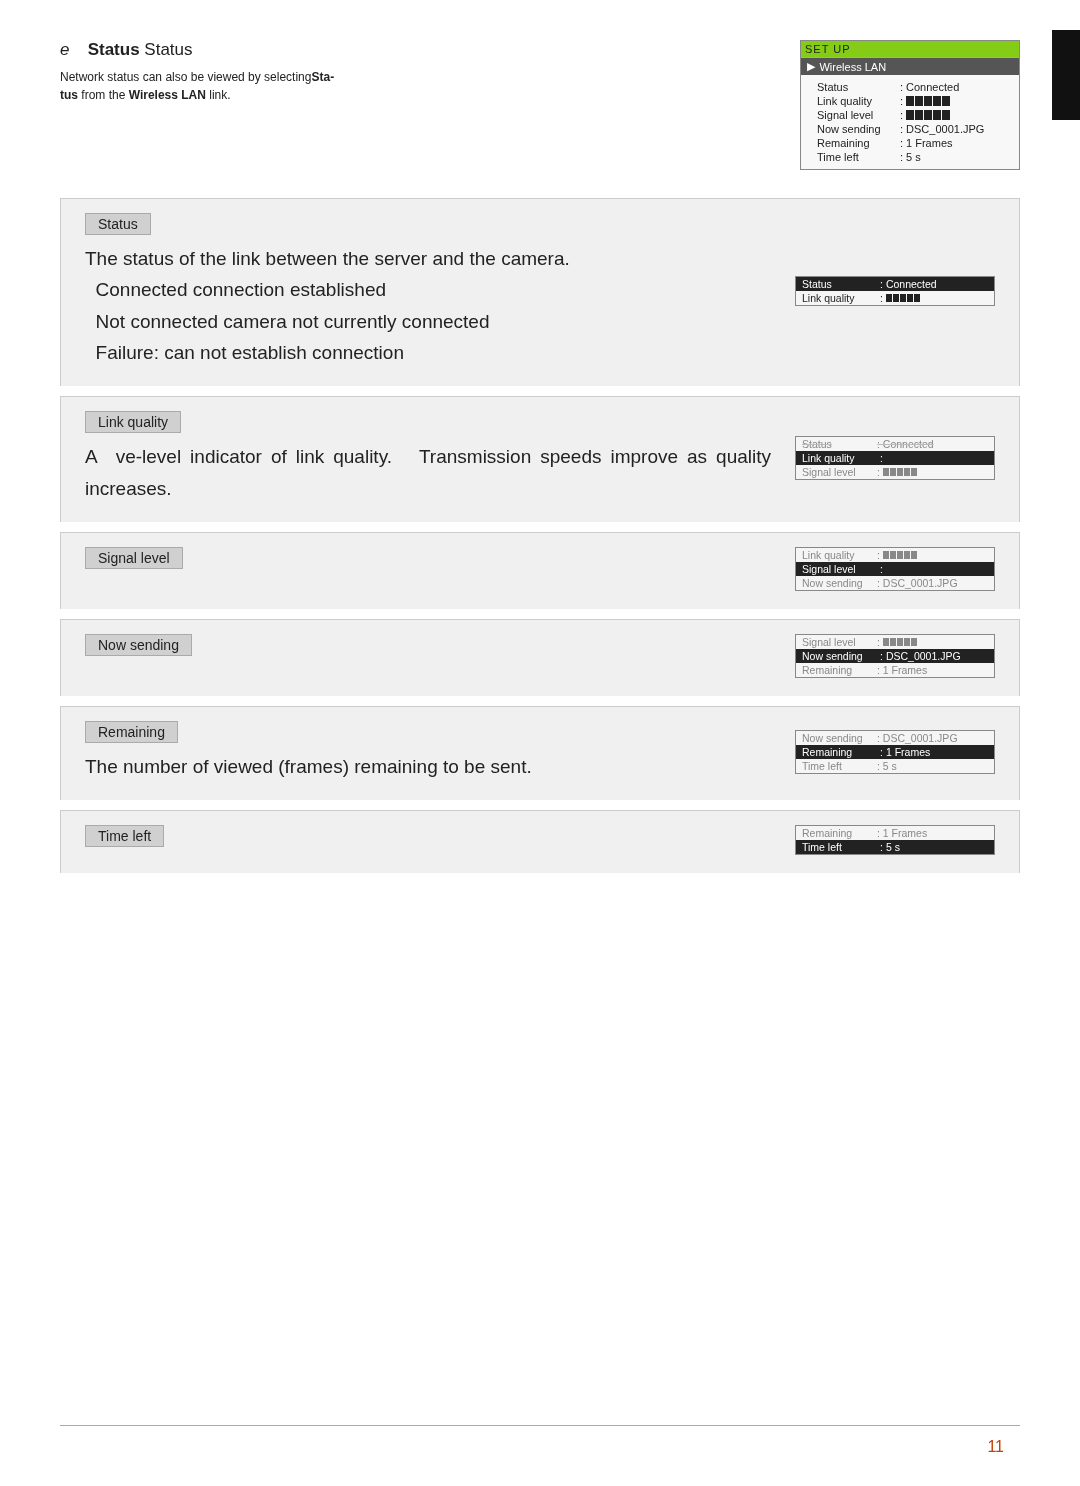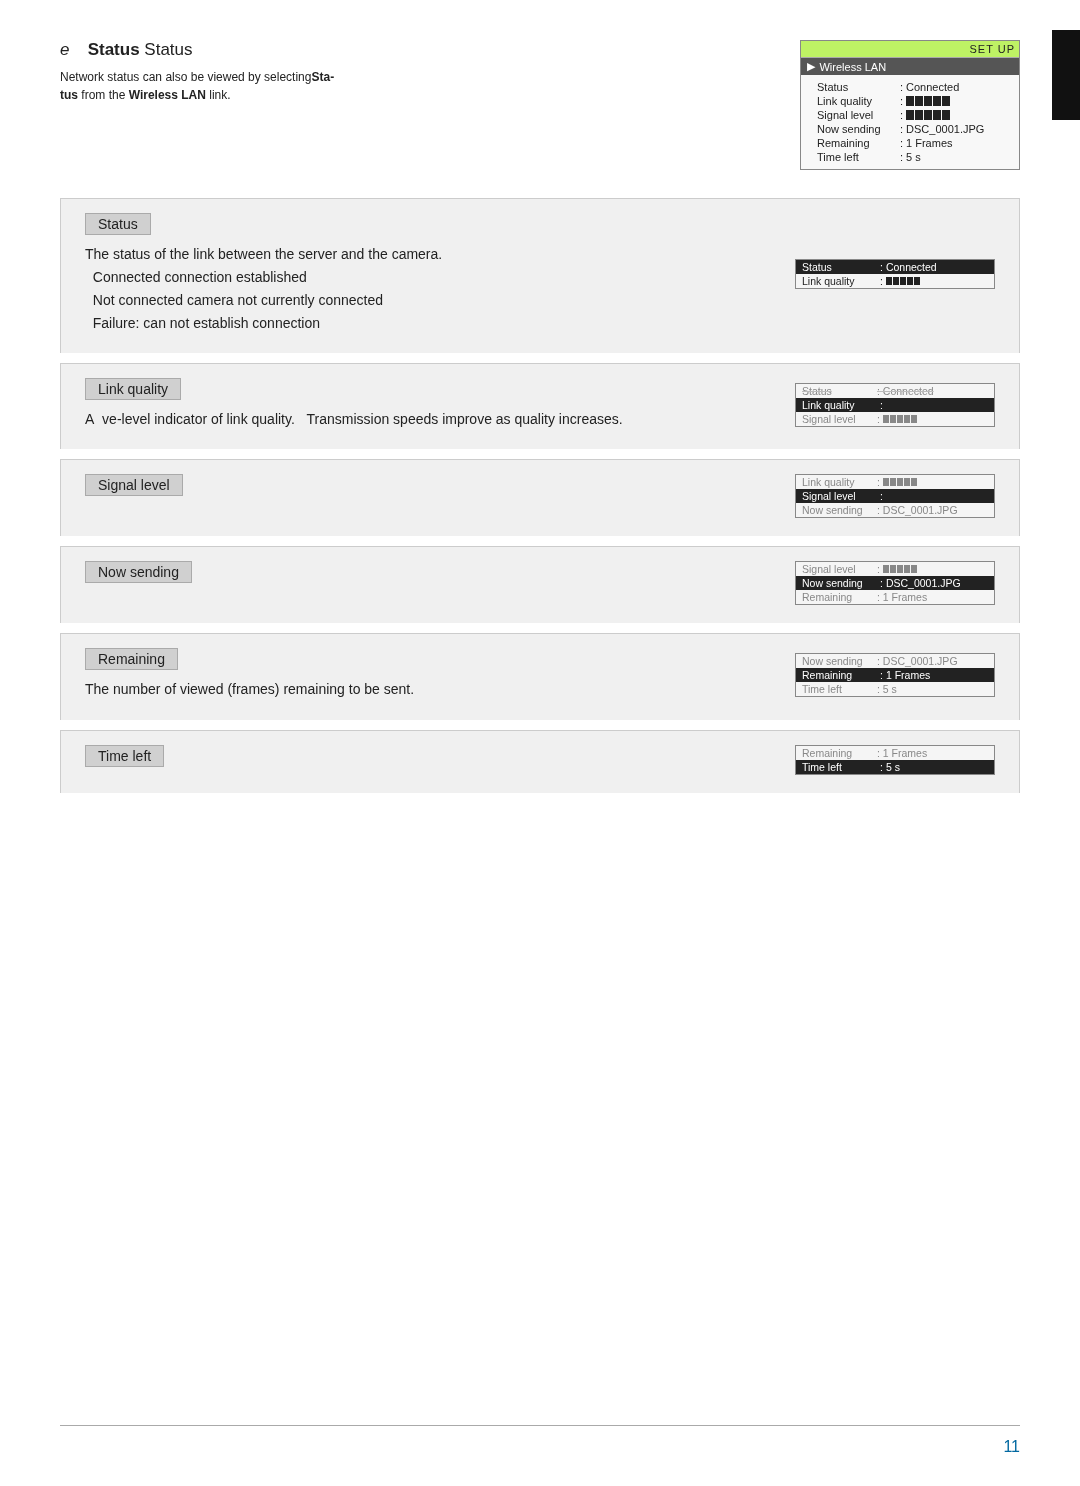--- a/index.html
+++ b/index.html
@@ -23,23 +23,23 @@
       position: absolute;
       right: 0;
       top: 30px;
       width: 28px;
       height: 90px;
       background: #111;
     }
     .page-number {
       position: absolute;
       bottom: 30px;
-      right: 60px;
+      right: 76px;
       font-size: 16px;
-      color: #0369a1;
+      color: #c2410c;
       margin-top: 20px;
     }
     .bottom-line {
       position: absolute;
       bottom: 60px;
       left: 60px;
       right: 60px;
       height: 1px;
       background: #aaa;
     }
@@ -76,22 +76,22 @@
     .camera-display {
       width: 220px;
       min-width: 220px;
       border: 1px solid #888;
       background: #f8f8f8;
       font-size: 11px;
       margin-left: 20px;
       margin-top: 0;
     }
     .camera-display .cam-header {
-      background: #bef264;
-      text-align: right;
+      background: #84cc16;
+      text-align: left;
       padding: 2px 4px;
       font-size: 11px;
       border-bottom: 1px solid #aaa;
       letter-spacing: 1px;
     }
     .camera-display .cam-menu-row {
       background: #555;
       color: #fff;
       padding: 2px 6px;
       font-size: 11px;
@@ -146,21 +146,21 @@
     }
     .section-label-box {
       display: inline-block;
       background: #d0d0d0;
       border: 1px solid #aaa;
       padding: 2px 12px;
       font-size: 14px;
       margin-bottom: 8px;
     }
     .section-body-text {
-      font-size: 14px;
+      font-size: 19px;
       line-height: 1.65;
       text-align: justify;
     }
     .section-screenshot {
       min-width: 200px;
       width: 200px;
       border: 1px solid #888;
       background: #f5f5f5;
       font-size: 10.5px;
       margin-top: 0;

